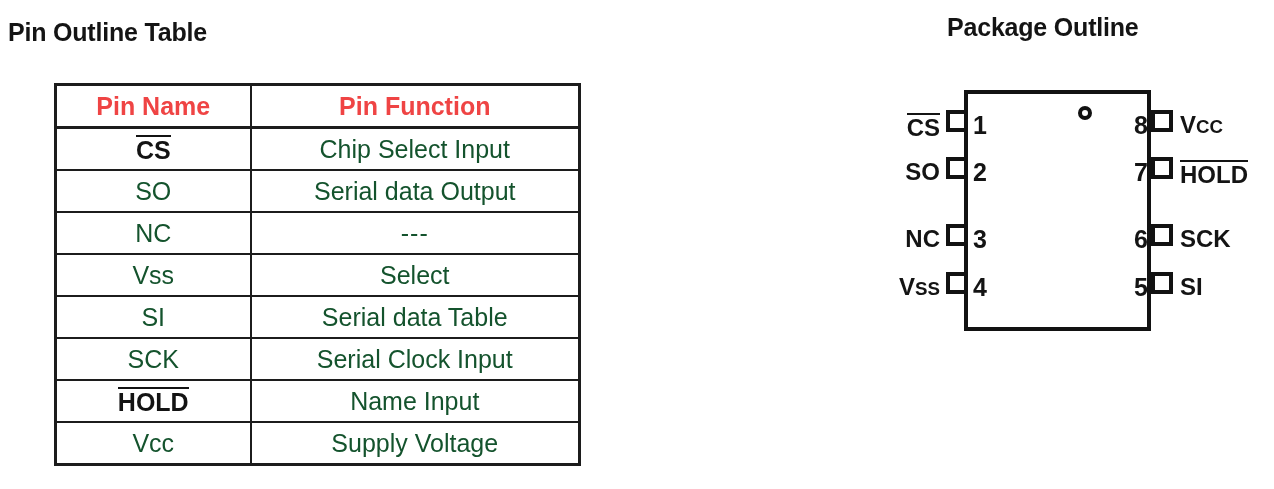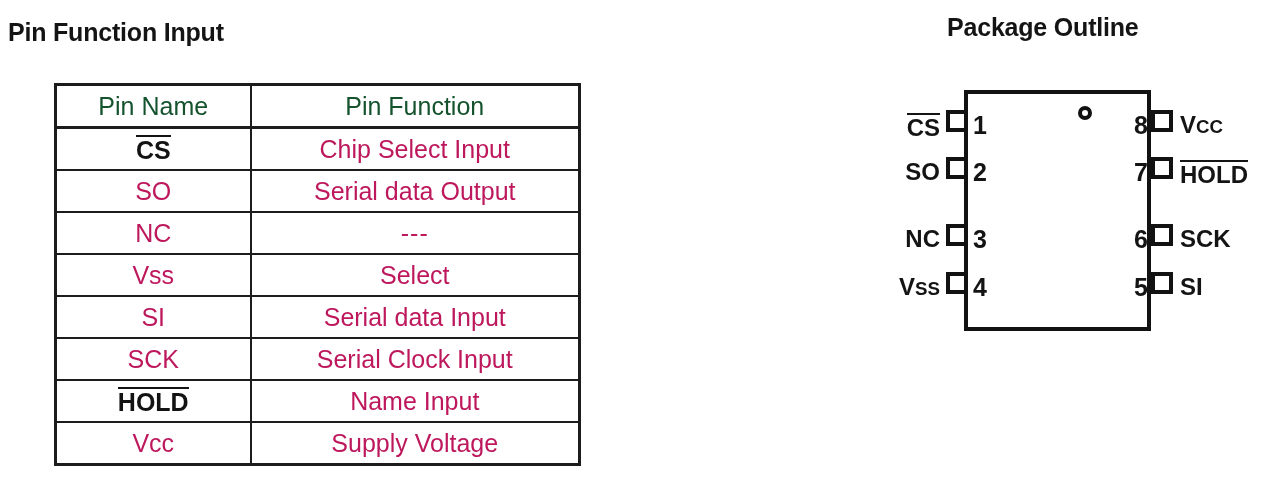--- a/index.html
+++ b/index.html
@@ -42,26 +42,26 @@
 
   #pin-function-table th,
   #pin-function-table td {
     border: 2px solid #1c1c1c;
     height: 40px;
     padding: 0 4px;
     text-align: center;
     vertical-align: middle;
     font-size: 25px;
     font-weight: normal;
-    color: #be185d;
+    color: #14532d;
     line-height: 1;
   }
   #pin-function-table thead th {
-    font-weight: normal;
-    color: #14532d;
+    font-weight: bold;
+    color: #ef4444;
     border-bottom-width: 3px;
   }
   #pin-function-table .outer-left  { border-left-width: 3px; }
   #pin-function-table .outer-right { border-right-width: 3px; margin-top: 15px; }
   #pin-function-table tr:first-child th { border-top-width: 3px; }
   #pin-function-table tr:last-child td  { border-bottom-width: 3px; }
 
   .cell-bold { font-weight: bold !important; color: #131313 !important; }
   .ovl {
     display: inline-block;
@@ -130,21 +130,21 @@
     white-space: nowrap;
   }
   .pin-label.left  { right: 330px; text-align: right; }
   .pin-label.right { left: 300px;  text-align: left;  }
 
   .smallcaps-tail { font-size: 0.78em; }
 </style>
 </head>
 <body>
 
-<div class="section-title" id="title-pin-function-table">Pin Function Input</div>
+<div class="section-title" id="title-pin-function-table">Pin Outline Table</div>
 
 <div class="section-title" id="title-package-outline">Package Outline</div>
 
 <table id="pin-function-table">
   <colgroup>
     <col class="col-name">
     <col class="col-func">
   </colgroup>
   <thead>
     <tr>
@@ -164,21 +164,21 @@
       <tr>
         <td class="outer-left"><span>NC</span></td>
         <td class="outer-right"><span class="dashes">---</span></td>
       </tr>
       <tr>
         <td class="outer-left"><span>Vss</span></td>
         <td class="outer-right"><span>Select</span></td>
       </tr>
       <tr>
         <td class="outer-left"><span>SI</span></td>
-        <td class="outer-right"><span>Serial data Input</span></td>
+        <td class="outer-right"><span>Serial data Table</span></td>
       </tr>
       <tr>
         <td class="outer-left"><span>SCK</span></td>
         <td class="outer-right"><span>Serial Clock Input</span></td>
       </tr>
       <tr>
         <td class="outer-left cell-bold"><span class="ovl">HOLD</span></td>
         <td class="outer-right"><span>Name Input</span></td>
       </tr>
       <tr>

